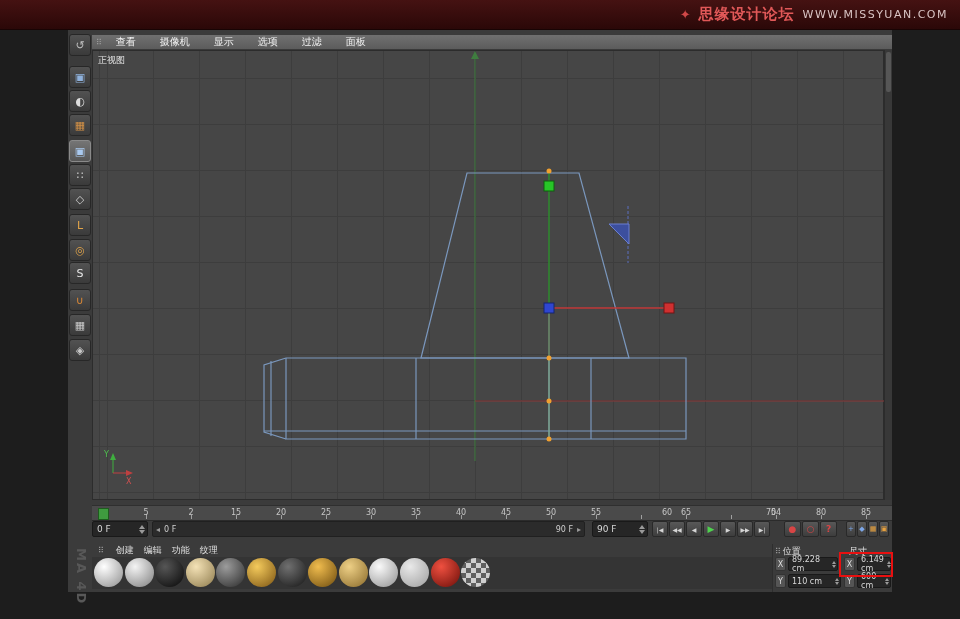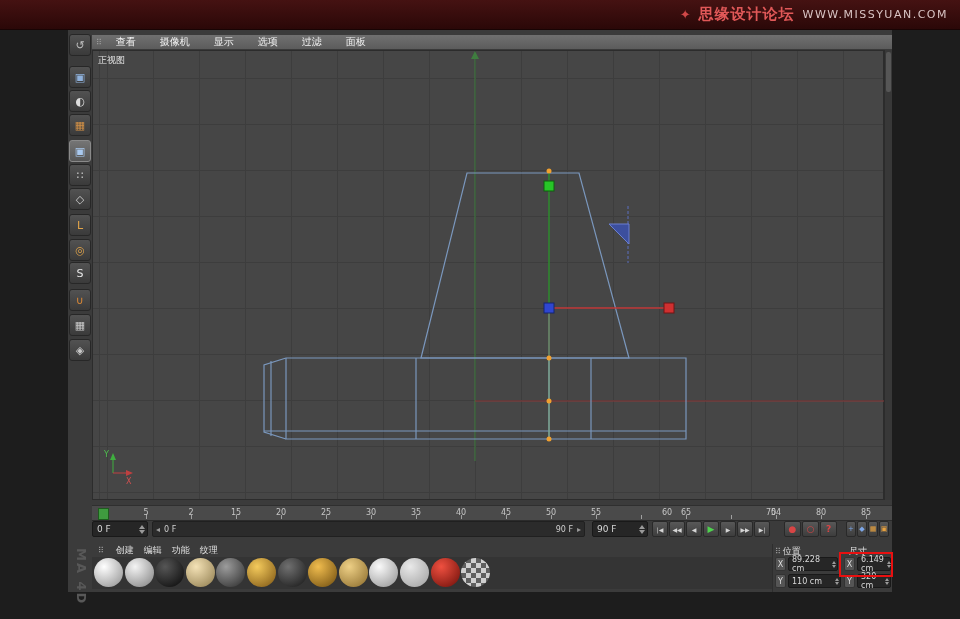--- a/index.html
+++ b/index.html
@@ -334,21 +334,21 @@
       <span class="axisbox" style="left:0">Y</span>
       <div class="cfield" style="left:13px;width:53px">
         <span>110 cm</span>
         <span class="spin">
             <i class="up"></i>
             <i class="dn"></i>
           </span>
       </div>
       <span class="axisbox" style="left:69px">Y</span>
       <div class="cfield" style="left:82px;width:34px">
-        <span>320 cm</span>
+        <span>600 cm</span>
         <span class="spin">
             <i class="up"></i>
             <i class="dn"></i>
           </span>
       </div>
     </div>
     <div class="red-box"></div>
   </div>
 
   <div class="watermark abs">MA 4D</div>

